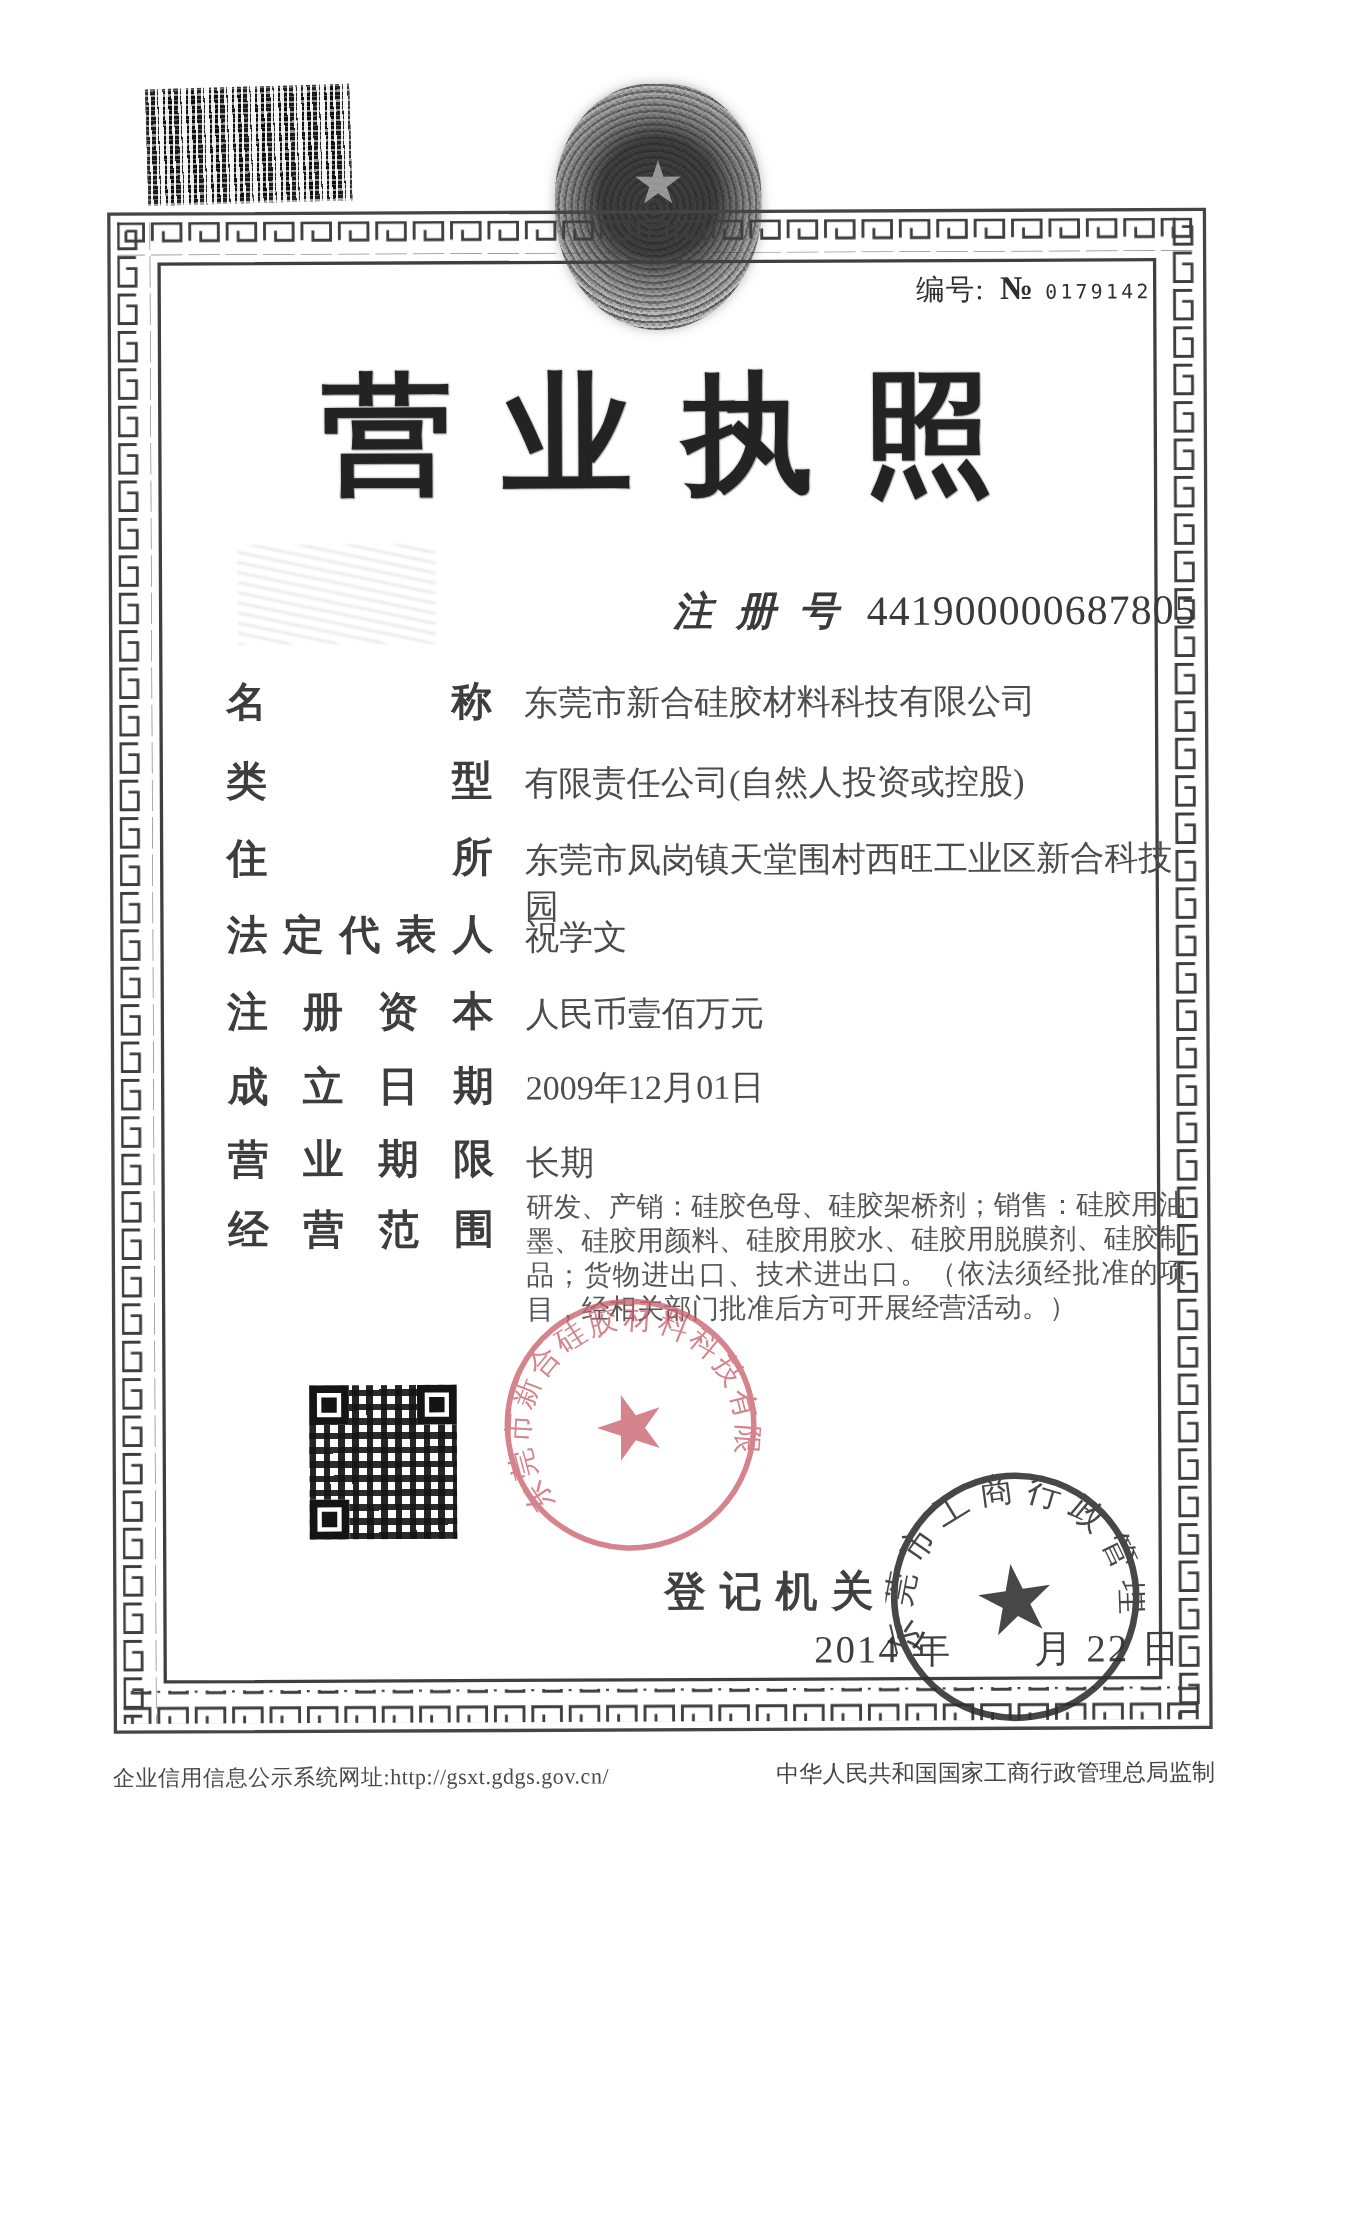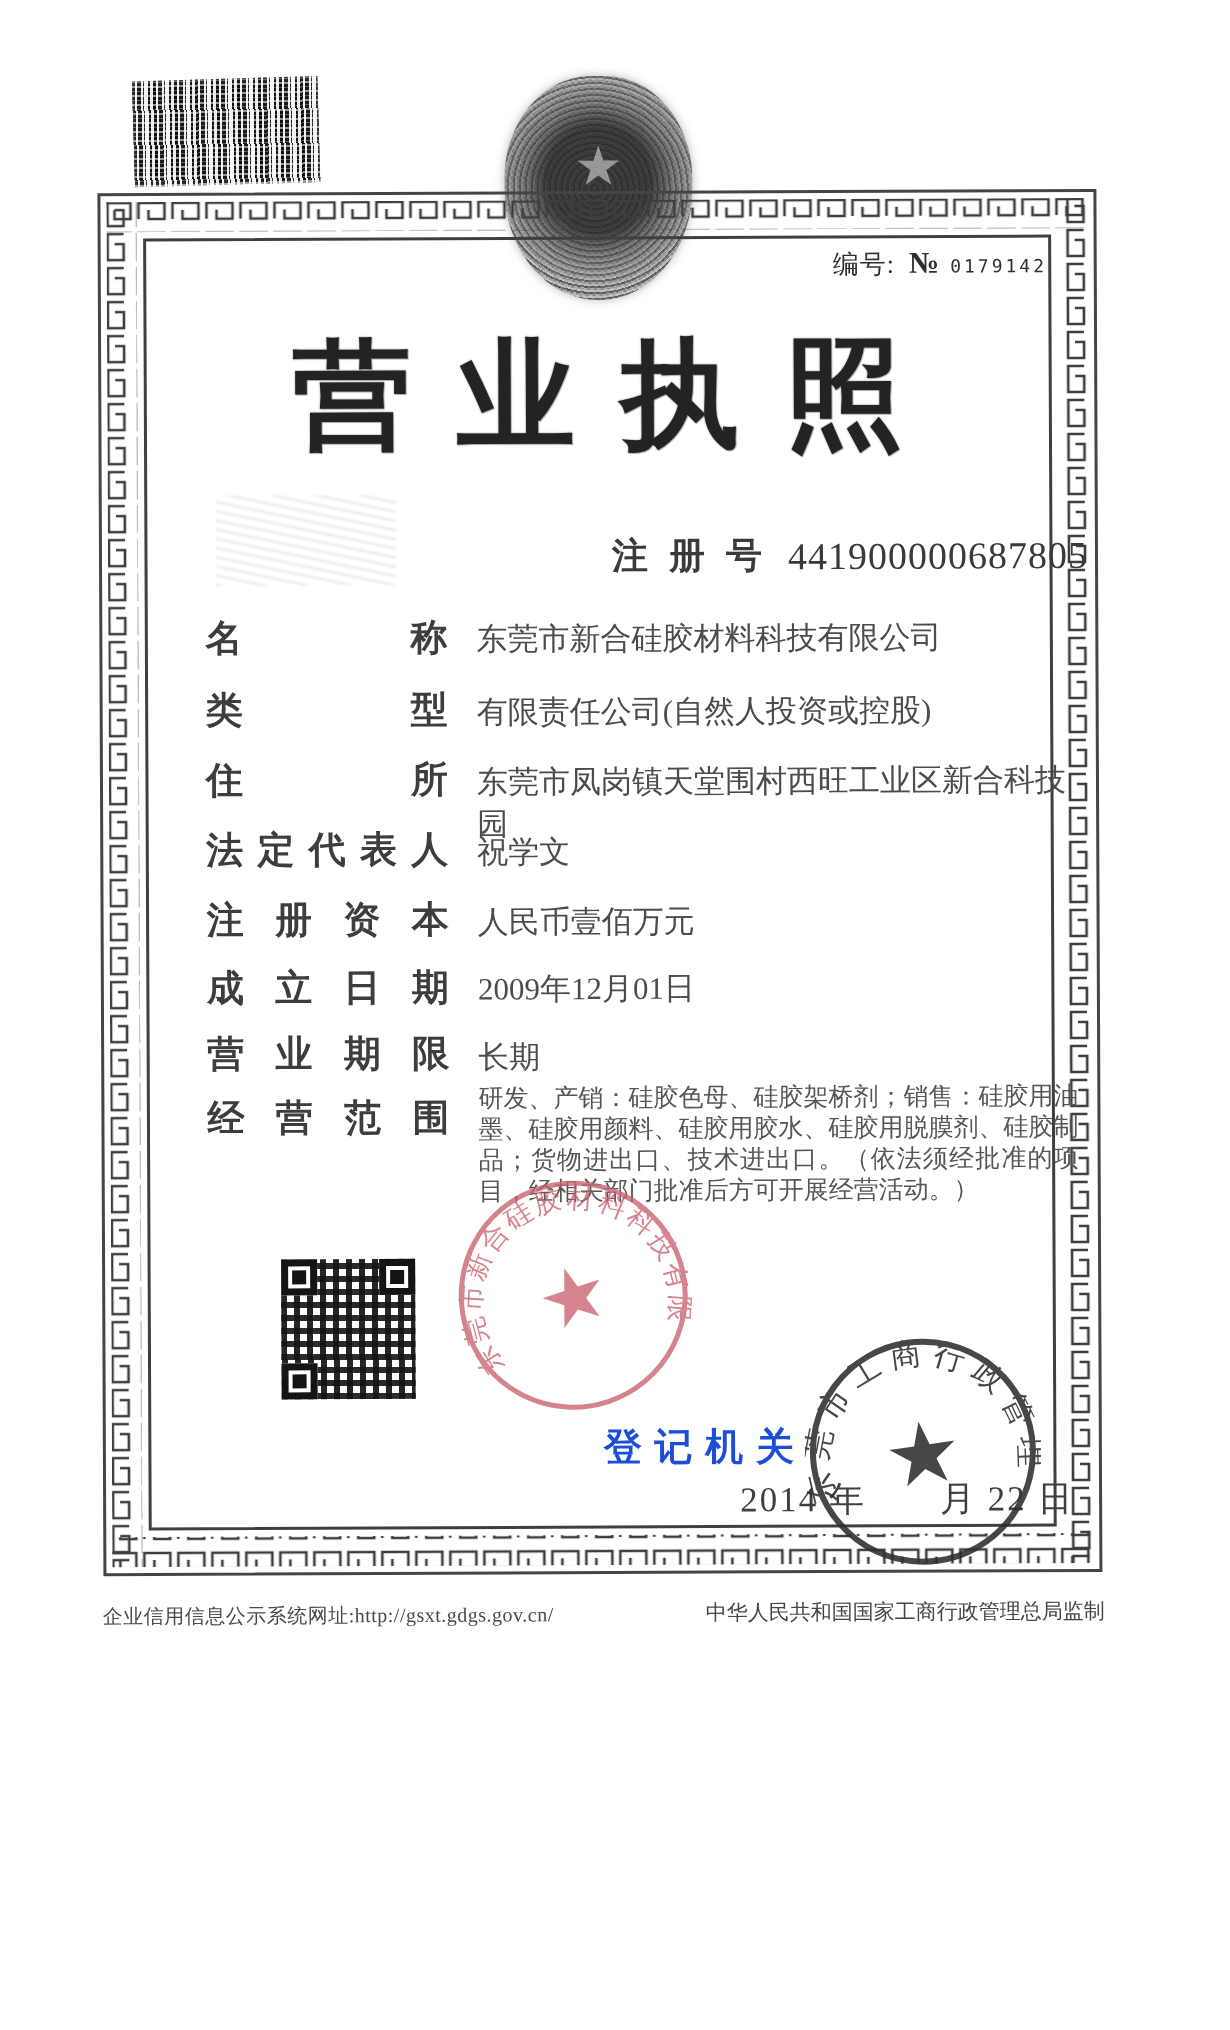--- a/index.html
+++ b/index.html
@@ -38,39 +38,39 @@
   .serial .sym{font-weight:bold;font-size:30px;margin:0 10px 0 14px;}
   .serial .num{font-family:"DejaVu Sans Mono",monospace;font-size:18px;letter-spacing:3px;}
   
   .title{
     left:101px;top:316px;width:999px;text-align:center;font-size:118px;font-weight:700;
     color:#232323;letter-spacing:46px;text-indent:46px;white-space:nowrap;
     text-shadow:0 0 2px rgba(90,90,90,.8), 1px 1px 0 rgba(140,140,140,.45);
   }
   
   .regline{left:614px;top:532px;white-space:nowrap;}
-  .regline .rlab{display:inline-block;width:150px;font-size:36px;font-weight:600;color:#3a3a3a;vertical-align:middle;}
+  .regline .rlab{display:inline-block;width:150px;font-size:36px;font-weight:600;color:#3a3a3a;vertical-align:middle;font-style:italic;}
   .regline .rnum{font-size:38px;color:#3a3a3a;letter-spacing:1px;margin-left:22px;vertical-align:middle;}
   
   .flabel{position:absolute;left:207px;width:242px;font-size:37px;font-weight:600;color:#3d3d3d;}
   .jl{text-align:justify;text-align-last:justify;-moz-text-align-last:justify;}
   .fvalue{position:absolute;left:478px;width:600px;font-size:31px;color:#4c4c4c;}
   .fvalue.small{font-size:25px;line-height:31px;text-align:justify;color:#555;}
   
   .qr{
     left:280px;top:1258px;width:134px;height:140px;background-color:#fff;
     background-image:
       repeating-linear-gradient(0deg,rgba(20,20,20,.9) 0 6px,transparent 6px 13px),
       repeating-linear-gradient(90deg,rgba(25,25,25,.95) 0 6px,#fdfdfd 6px 13px);
   }
   .finder{position:absolute;width:36px;height:36px;border:7px solid #141414;box-sizing:border-box;background:#fff;}
   .finder::after{content:"";position:absolute;left:4px;top:4px;width:14px;height:14px;background:#141414;}
   .f-tl{left:0;top:0;} .f-tr{right:0;top:0;} .f-bl{left:0;bottom:0;}
   
-  .registrar{left:602px;top:1422px;width:190px;font-size:38px;font-weight:600;color:#1d4ed8;}
+  .registrar{left:602px;top:1422px;width:190px;font-size:38px;font-weight:600;color:#404040;}
   .datetext{left:738px;top:1477px;font-size:35px;color:#3f3f3f;white-space:pre;letter-spacing:2px;}
   
   .stamp{pointer-events:none;}
   
   .footer-left{left:100px;top:1601px;font-size:20px;color:#4a4a4a;letter-spacing:.5px;}
   .footer-right{left:702px;top:1599px;width:400px;font-size:21px;color:#454545;text-align:right;}
   .smudge{left:218px;top:494px;width:180px;height:90px;opacity:.18;
     background:repeating-linear-gradient(12deg, #777 0 2px, transparent 2px 9px);filter:blur(1px);}
 </style>
 </head>

